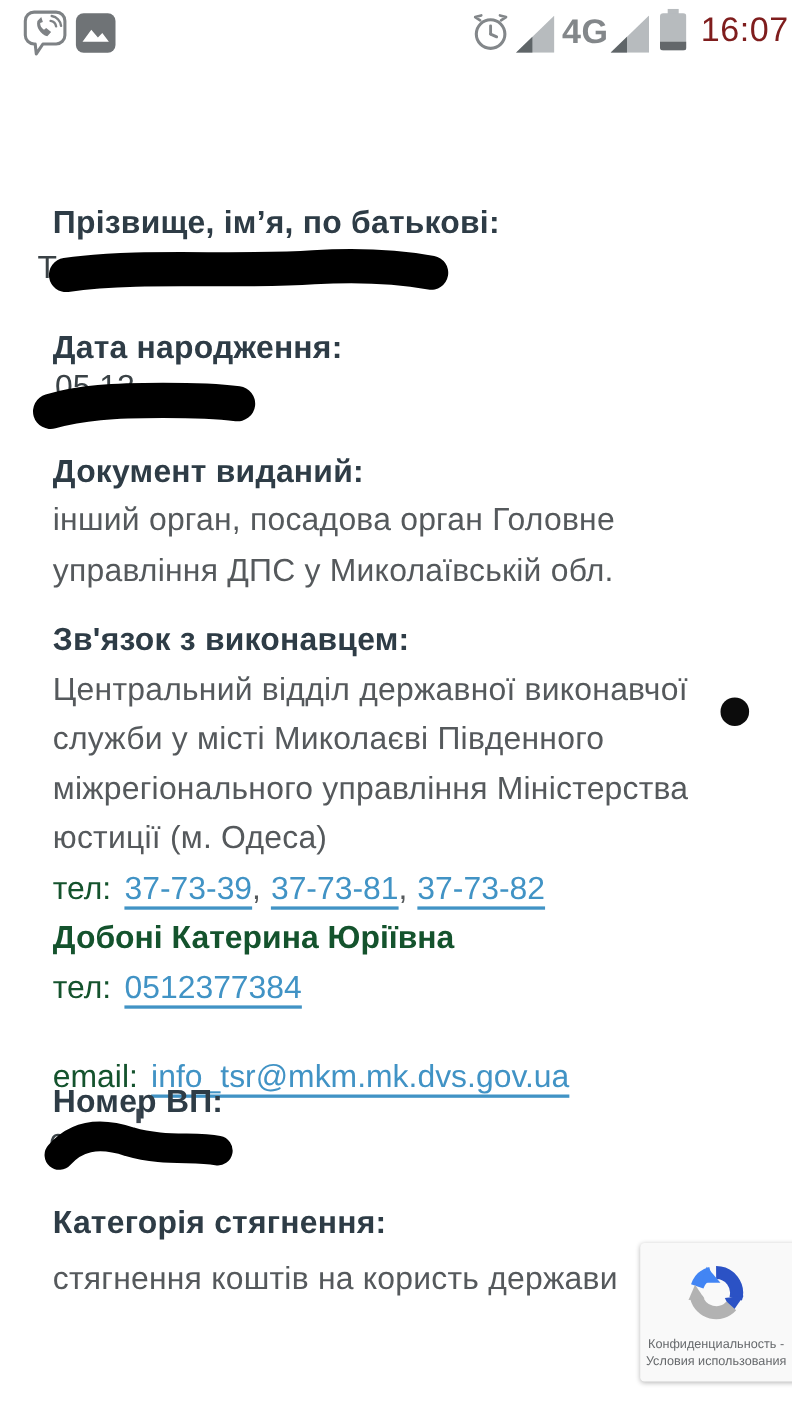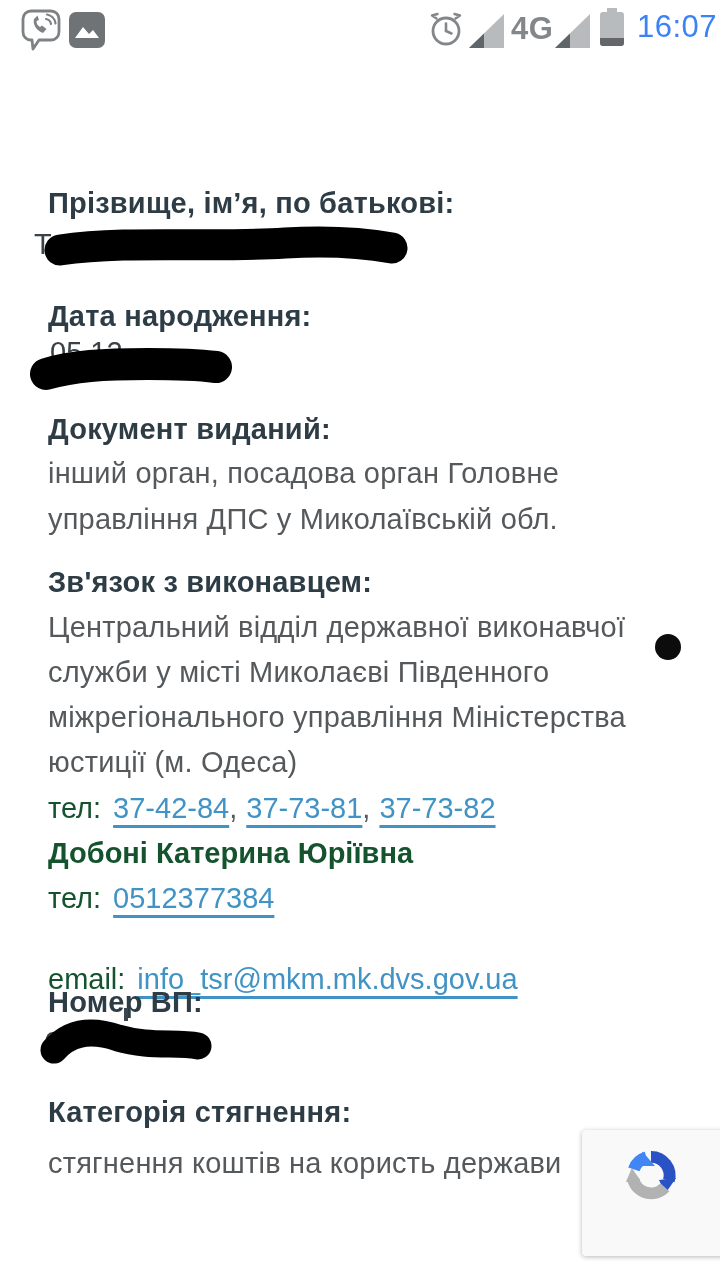--- a/index.html
+++ b/index.html
@@ -6,21 +6,21 @@
   body{
     width:720px;height:1280px;position:relative;overflow:hidden;
     background:#ffffff;
     font-family:"Liberation Sans",sans-serif;
     -webkit-font-smoothing:antialiased;
   }
   
   .sb-item{position:absolute;}
   .sb-text{color:#83878a;}
   #net-label{left:511px;top:11px;font-size:31px;font-weight:700;letter-spacing:0.5px;}
-  #clock-label{left:637px;top:9px;font-size:31px;font-weight:400;letter-spacing:0.5px;color:#3b82f6;}
+  #clock-label{left:637px;top:9px;font-size:31px;font-weight:400;letter-spacing:0.5px;color:#7f1d1d;}
   
   .field-label{
     position:absolute;left:48px;
     font-size:29px;font-weight:700;color:#2e3c46;letter-spacing:0.2px;
     white-space:nowrap;
   }
   .field-value{
     position:absolute;left:48px;
     font-size:29px;font-weight:400;color:#55595c;letter-spacing:0.2px;
     line-height:45px;white-space:pre-line;
@@ -118,21 +118,21 @@
 <div class="field-value" style="top:450px;line-height:46px;">інший орган, посадова орган Головне
 управління ДПС у Миколаївській обл.</div>
 
 <div class="field-label" style="top:566px;">Зв'язок з виконавцем:</div>
 <div class="field-value" style="top:605px;">Центральний відділ державної виконавчої
 служби у місті Миколаєві Південного
 міжрегіонального управління Міністерства
 юстиції (м. Одеса)</div>
 
 <div class="inline-line" style="top:786px;">
-  <span class="plain prefix">тел:</span><span class="lnk">37-42-84</span><span class="sep">,</span><span class="lnk">37-73-81</span><span class="sep">,</span><span class="lnk">37-73-82</span>
+  <span class="plain prefix">тел:</span><span class="lnk">37-73-39</span><span class="sep">,</span><span class="lnk">37-73-81</span><span class="sep">,</span><span class="lnk">37-73-82</span>
 </div>
 
 <div class="inline-line plain" style="top:831px;font-weight:bold;">Добоні Катерина Юріївна</div>
 
 <div class="inline-line" style="top:876px;">
   <span class="plain prefix">тел:</span><span class="lnk">0512377384</span>
 </div>
 
 <div class="inline-line" style="top:921px;margin-top:36px;">
   <span class="plain prefix">email:</span><span class="lnk">info_tsr@mkm.mk.dvs.gov.ua</span>
@@ -156,14 +156,18 @@
 
       <path d="M50 24 A28 28 0 0 1 77 60" fill="none" stroke="#2b52c5" stroke-width="18"></path>
       <polygon points="88,56 72,79 62,59" fill="#2b52c5"></polygon>
 
       <path d="M24 43 A28 28 0 0 1 43 25" fill="none" stroke="#4285f4" stroke-width="18"></path>
       <polygon points="37,16 30,38 56,38" fill="#4285f4"></polygon>
 
       <path d="M71 70 A28 28 0 0 1 23 58" fill="none" stroke="#b2b2b2" stroke-width="18"></path>
       <polygon points="21,41 12,62 34,60" fill="#b2b2b2"></polygon>
     </svg>
+    <div class="badge-terms">
+      <div>Конфиденциальность -</div>
+      <div>Условия использования</div>
+    </div>
   </div>
 </div>
 
 </body></html>

